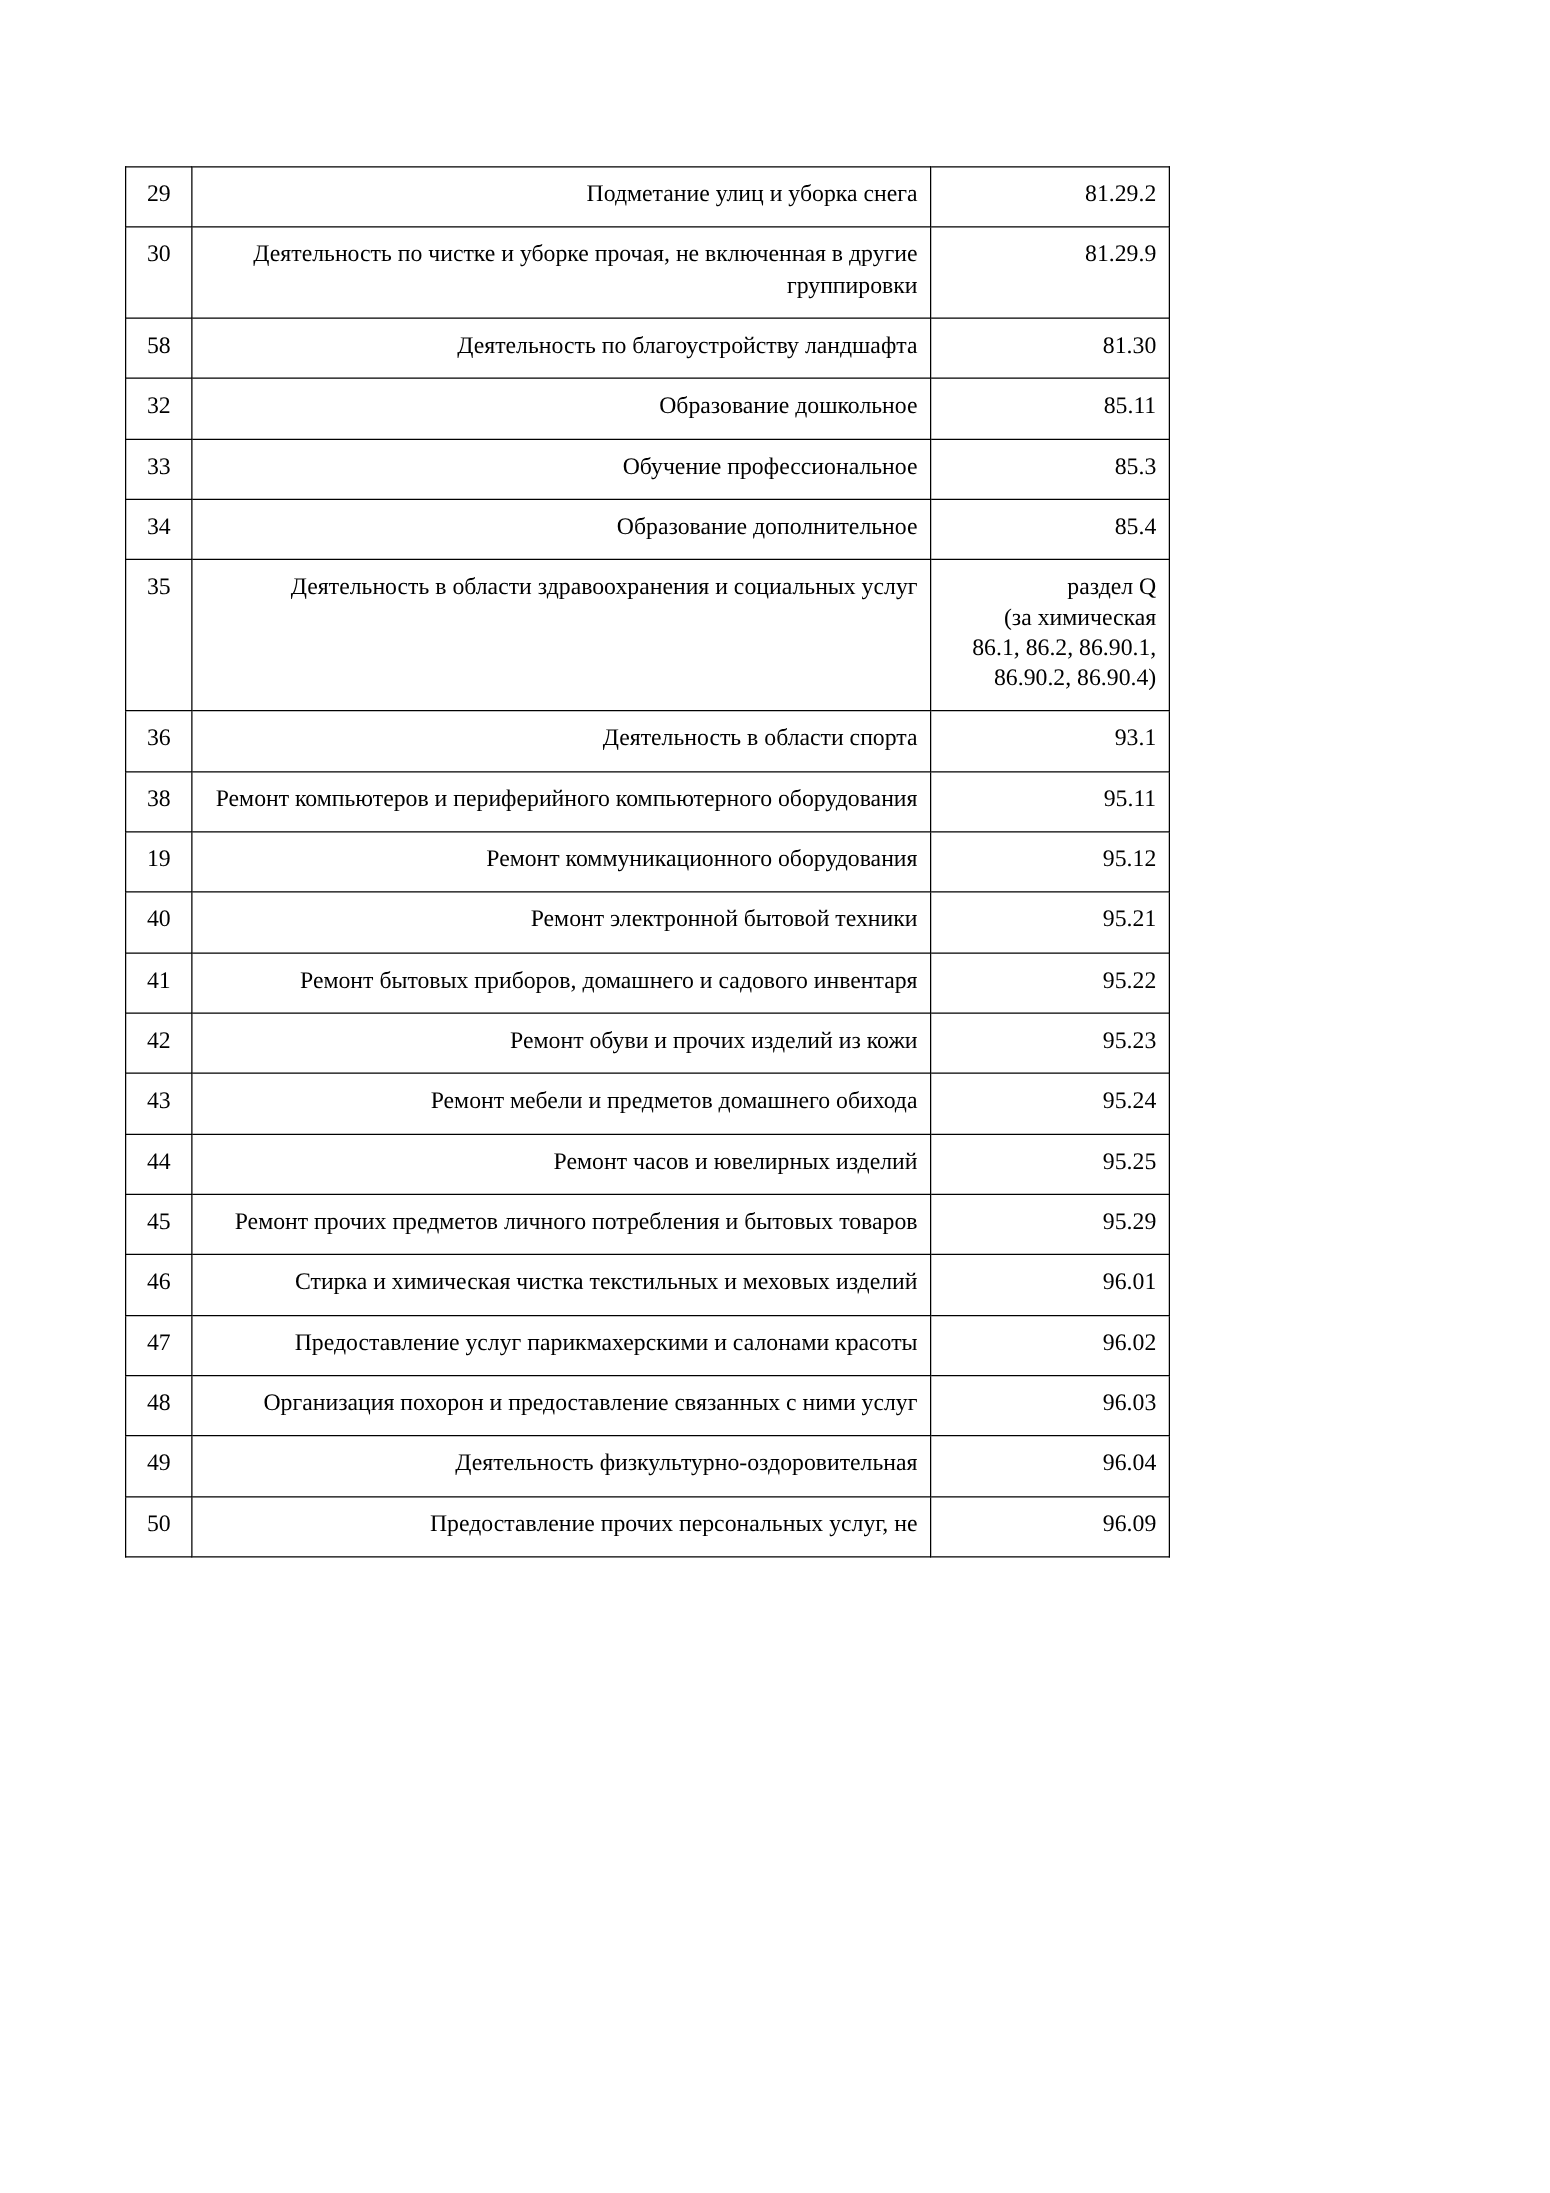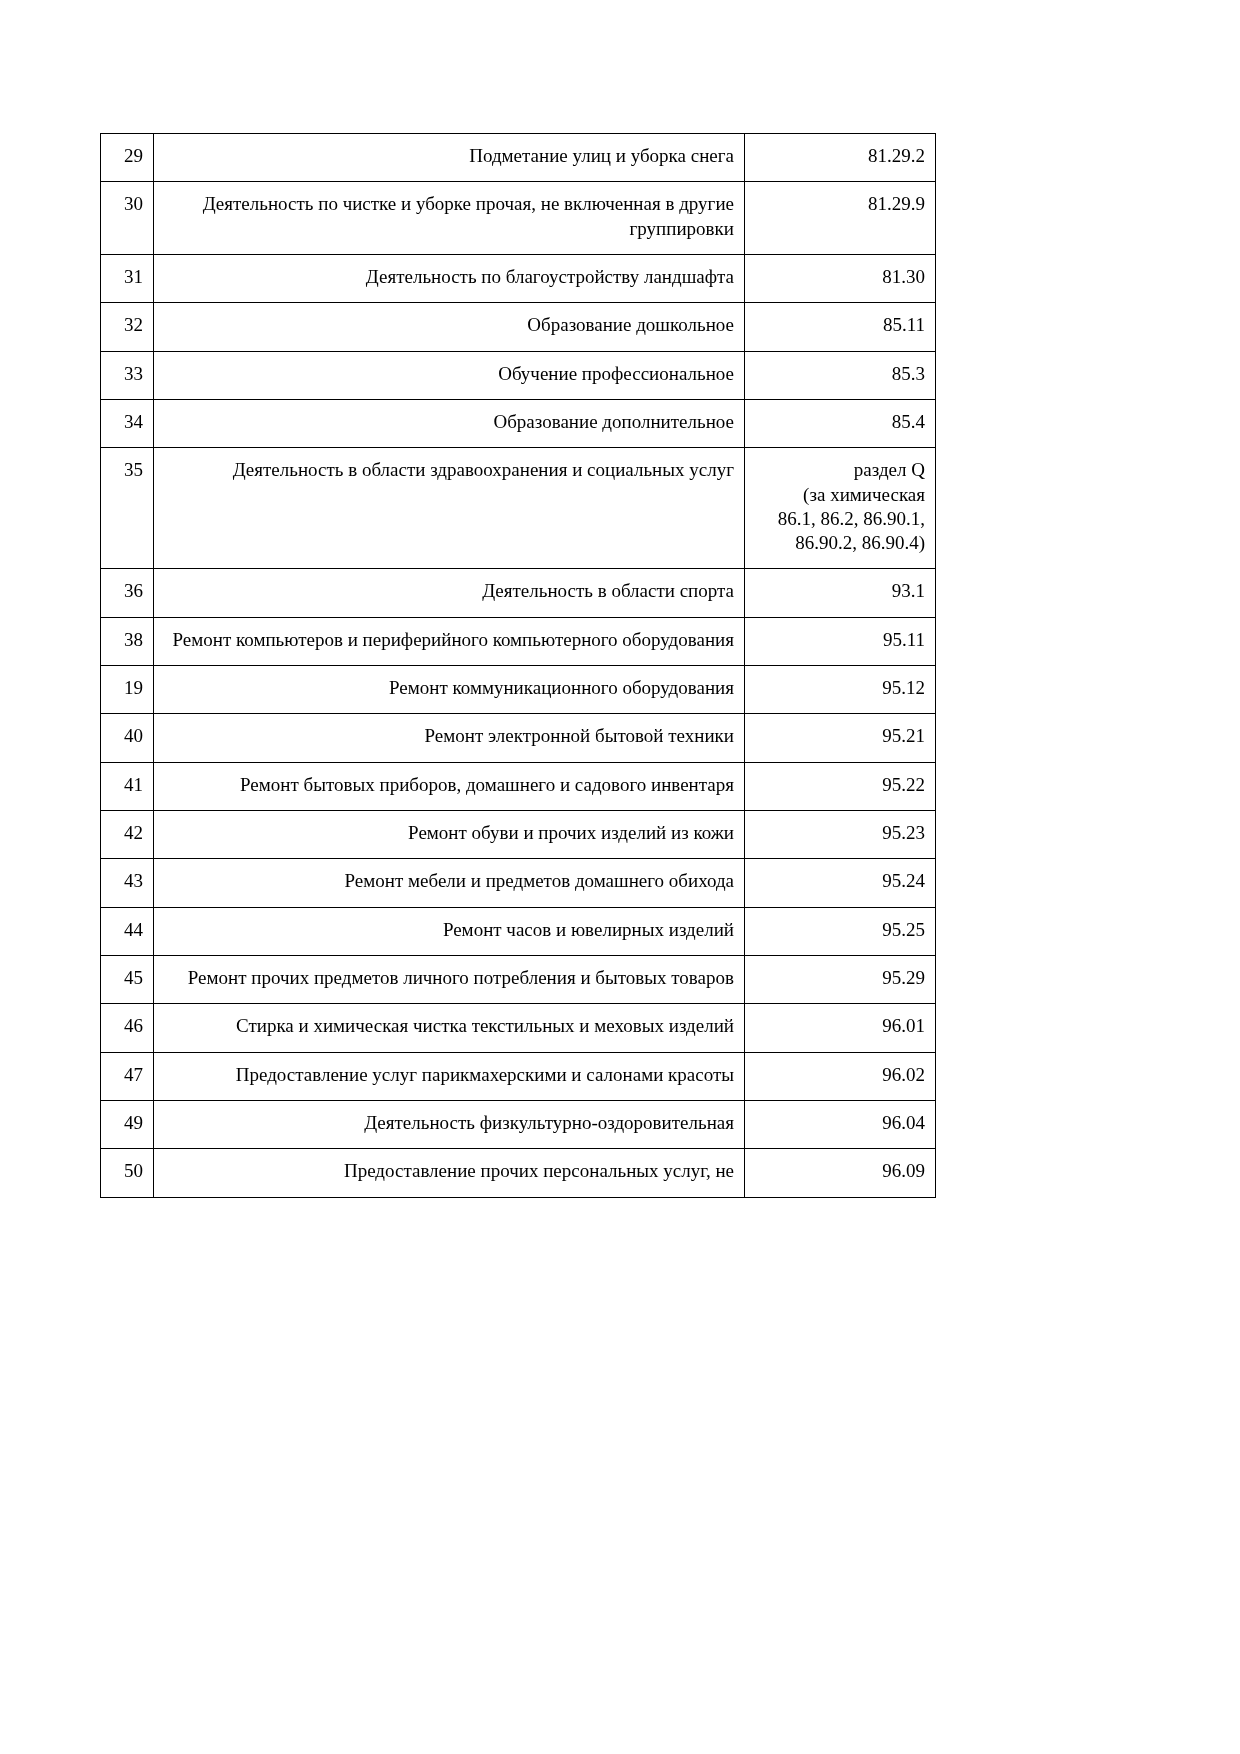--- a/index.html
+++ b/index.html
@@ -32,21 +32,21 @@
     line-height: 1.28;
     color: #000000;
   }
   table.doc-table td {
     border: 1px solid #000000;
     padding: 10px 10px 13px 10px;
     vertical-align: top;
   }
   td.col-num {
     width: 32px;
-    text-align: right;
+    text-align: center;
   }
   td.col-desc {
     text-align: right;
   }
   td.col-code {
     width: 170px;
     text-align: right;
     white-space: pre-line;
   }
 </style>
@@ -60,21 +60,21 @@
           <td class="col-num">29</td>
           <td class="col-desc">Подметание улиц и уборка снега</td>
           <td class="col-code">81.29.2</td>
         </tr>
         <tr>
           <td class="col-num">30</td>
           <td class="col-desc">Деятельность по чистке и уборке прочая, не включенная в другие группировки</td>
           <td class="col-code">81.29.9</td>
         </tr>
         <tr>
-          <td class="col-num">31</td>
+          <td class="col-num">58</td>
           <td class="col-desc">Деятельность по благоустройству ландшафта</td>
           <td class="col-code">81.30</td>
         </tr>
         <tr>
           <td class="col-num">32</td>
           <td class="col-desc">Образование дошкольное</td>
           <td class="col-code">85.11</td>
         </tr>
         <tr>
           <td class="col-num">33</td>
@@ -143,20 +143,25 @@
           <td class="col-num">46</td>
           <td class="col-desc">Стирка и химическая чистка текстильных и меховых изделий</td>
           <td class="col-code">96.01</td>
         </tr>
         <tr>
           <td class="col-num">47</td>
           <td class="col-desc">Предоставление услуг парикмахерскими и салонами красоты</td>
           <td class="col-code">96.02</td>
         </tr>
         <tr>
+          <td class="col-num">48</td>
+          <td class="col-desc">Организация похорон и предоставление связанных с ними услуг</td>
+          <td class="col-code">96.03</td>
+        </tr>
+        <tr>
           <td class="col-num">49</td>
           <td class="col-desc">Деятельность физкультурно-оздоровительная</td>
           <td class="col-code">96.04</td>
         </tr>
         <tr>
           <td class="col-num">50</td>
           <td class="col-desc">Предоставление прочих персональных услуг, не</td>
           <td class="col-code">96.09</td>
         </tr>
       </tbody>

